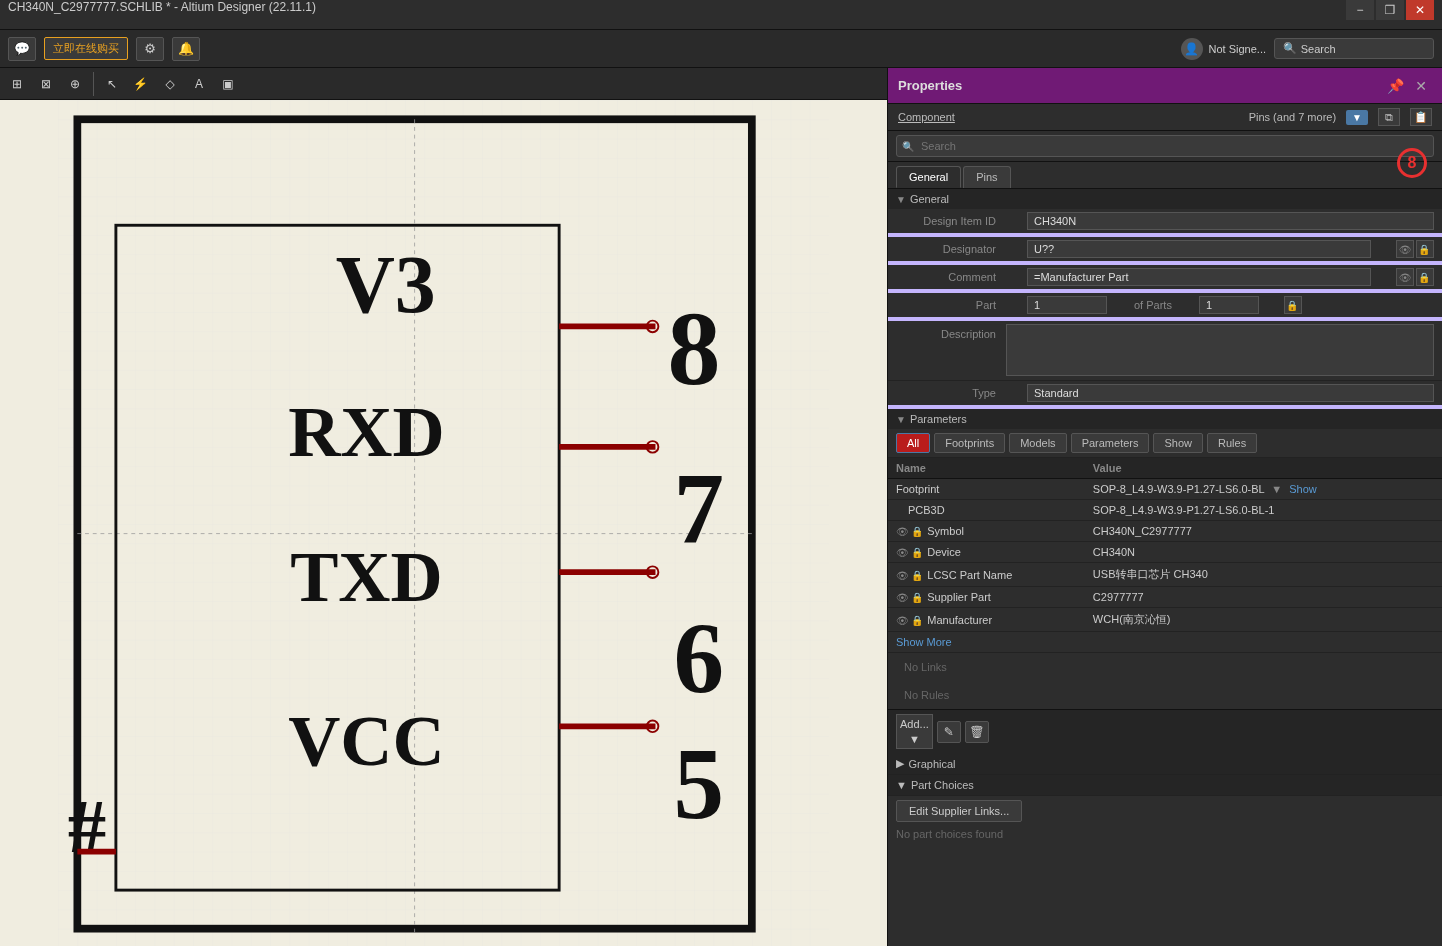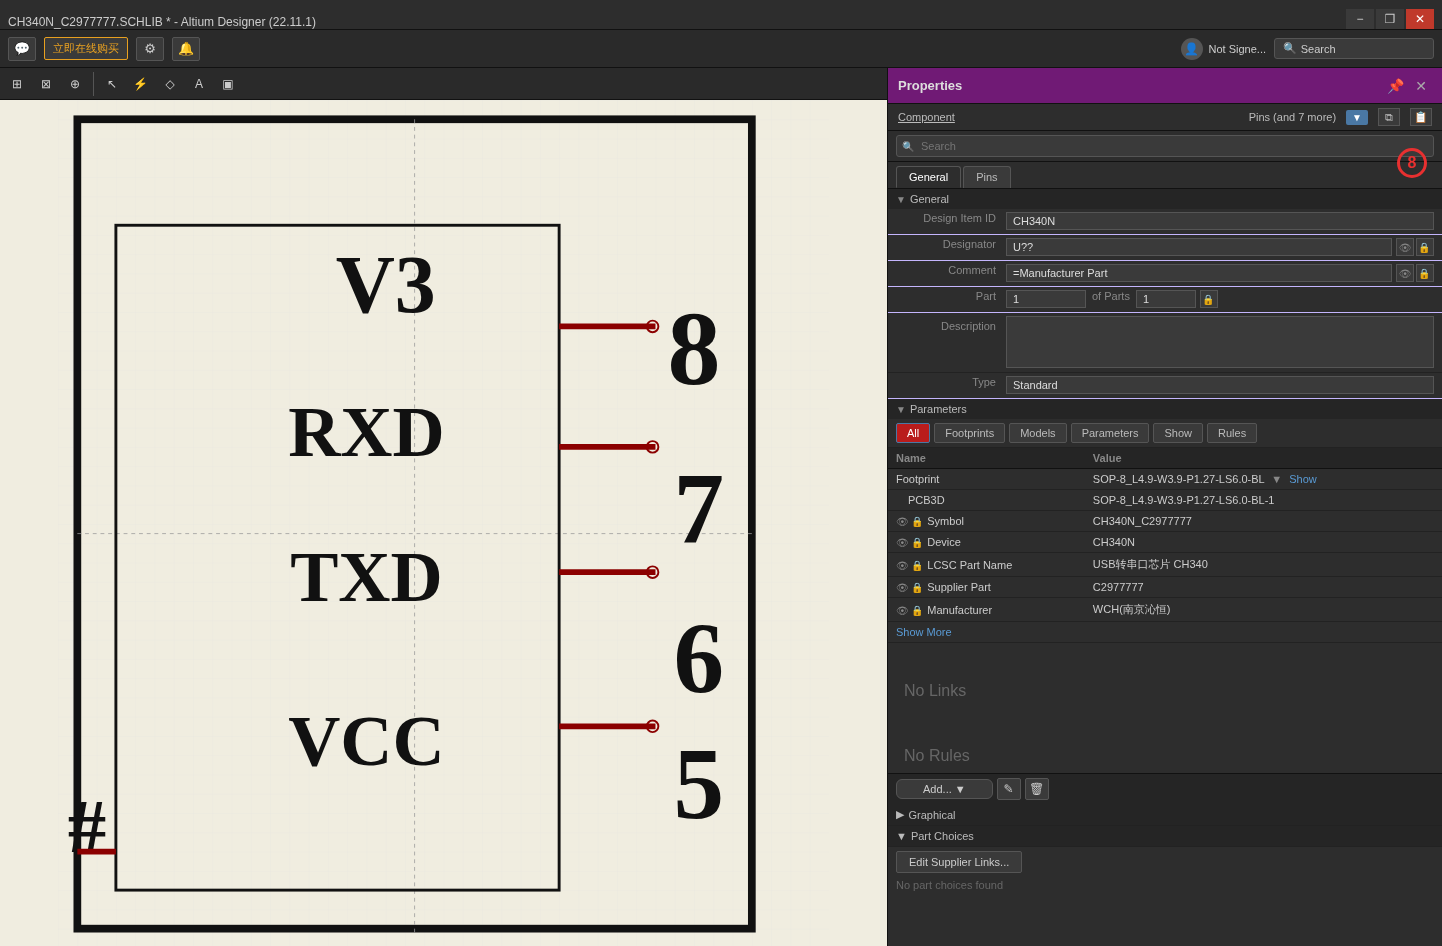--- a/index.html
+++ b/index.html
@@ -3,21 +3,21 @@
   <meta charset="utf-8">
   <style>
     * { margin: 0; padding: 0; box-sizing: border-box; }
     body { width: 1442px; height: 946px; overflow: hidden; background: #1e1e1e; font-family: 'Segoe UI', Arial, sans-serif; font-size: 12px; color: #ccc; }
 
     
     .title-bar {
       height: 30px;
       background: #2d2d2d;
       display: flex;
-      align-items: flex-end;
+      align-items: flex-start;
       padding: 0 8px;
       color: #ccc;
       font-size: 12px;
       border-bottom: 1px solid #111;
     }
     .title-bar-title { flex: 1; }
     .title-bar-controls { display: flex; gap: 2px; }
     .title-bar-btn {
       width: 28px; height: 20px;
       background: #3a3a3a;
@@ -267,24 +267,25 @@
       display: flex;
       align-items: center;
       gap: 4px;
       cursor: pointer;
     }
     .section-arrow { color: #888; font-size: 10px; }
 
     
     .form-row {
       display: flex;
-      align-items: flex-start;
+      align-items: center;
       padding: 3px 8px;
-      border-bottom: 1px solid #c4b5fd;
+      border-bottom: 4px solid #c4b5fd;
       min-height: 26px;
+      gap: 21px;
     }
     .form-label {
       width: 110px;
       color: #888;
       font-size: 11px;
       flex-shrink: 0;
       text-align: right;
       padding-right: 10px;
     }
     .form-value-text {
@@ -405,42 +406,41 @@
       color: #5a9bd5;
       font-size: 11px;
       cursor: pointer;
       border-bottom: 1px solid #222;
     }
 
     
     .no-items {
       padding: 8px 16px;
       color: #666;
-      font-size: 16px;
-      margin-top: 31px;
+      font-size: 11px;
     }
 
     
     .panel-bottom {
       padding: 4px 8px;
       background: #252525;
       display: flex;
       align-items: center;
       gap: 4px;
       border-top: 1px solid #111;
     }
     .add-btn {
       background: #3a3a3a;
       border: 1px solid #555;
       color: #ccc;
-      padding: 3px 26px;
-      font-size: 11px;
-      cursor: pointer;
-      border-radius: 6px;
-      display: flex; align-items: center; gap: 3px;
+      padding: 3px 3px;
+      font-size: 11px;
+      cursor: pointer;
+      border-radius: 0;
+      display: flex; align-items: center; gap: 3px; flex-direction: column;
     }
     .edit-btn, .del-btn {
       width: 24px; height: 22px;
       background: #3a3a3a;
       border: 1px solid #555;
       color: #ccc;
       cursor: pointer;
       display: flex; align-items: center; justify-content: center;
       font-size: 12px;
       border-radius: 2px;

